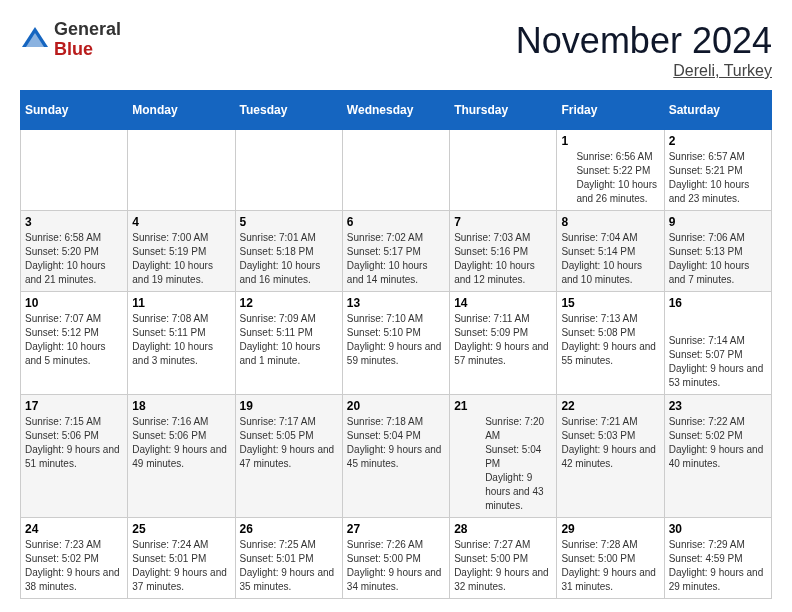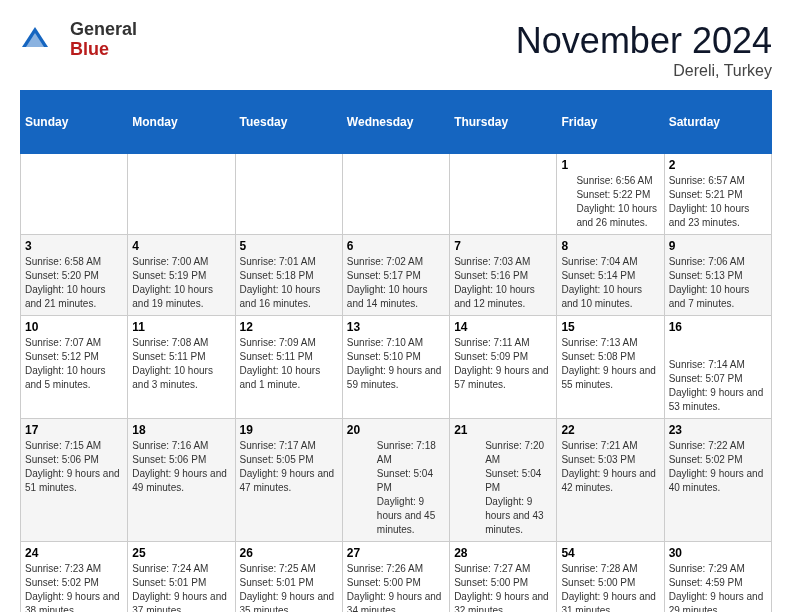--- a/index.html
+++ b/index.html
@@ -12,21 +12,21 @@
     }
     .header {
       display: flex;
       justify-content: space-between;
       align-items: flex-start;
       margin-bottom: 10px;
     }
     .logo {
       display: flex;
       align-items: center;
-      gap: 20px;
+      gap: 4px;
     }
     .logo-text {
       font-size: 18px;
       font-weight: bold;
       line-height: 1.1;
     }
     .logo-general { color: #333; }
     .logo-blue { color: #b91c1c; }
     .logo-icon {
       width: 30px;
@@ -34,30 +34,31 @@
     }
     .title-block { text-align: right; }
     .month-title {
       font-size: 36px;
       font-weight: normal;
       color: #0f172a;
     }
     .location {
       font-size: 16px;
       color: #444;
+      text-decoration: underline;
     }
     table {
       width: 100%;
       border-collapse: collapse;
       font-size: 11px;
     }
     thead tr th {
       background-color: #1565c0;
       color: #fff;
-      padding: 24px 4px;
+      padding: 12px 4px;
       text-align: left;
       font-size: 12px;
       font-weight: bold;
       border: 1px solid #1565c0;
     }
     tbody tr td {
       border: 1px solid #ccc;
       vertical-align: top;
       padding: 4px;
       height: 80px;
@@ -233,21 +234,21 @@
 Daylight: 9 hours and 49 minutes.</div>
         </td>
         <td>
           <div class="day-num">19</div>
           <div class="day-info" style="white-space: pre-line;">Sunrise: 7:17 AM
 Sunset: 5:05 PM
 Daylight: 9 hours and 47 minutes.</div>
         </td>
         <td>
           <div class="day-num">20</div>
-          <div class="day-info" style="white-space: pre-line; margin-left: 30px;">Sunrise: 7:18 AM
+          <div class="day-info" style="white-space: pre-line;">Sunrise: 7:18 AM
 Sunset: 5:04 PM
 Daylight: 9 hours and 45 minutes.</div>
         </td>
         <td>
           <div class="day-num">21</div>
           <div class="day-info" style="white-space: pre-line; margin-left: 31px;">Sunrise: 7:20 AM
 Sunset: 5:04 PM
 Daylight: 9 hours and 43 minutes.</div>
         </td>
         <td>
@@ -288,21 +289,21 @@
 Sunset: 5:00 PM
 Daylight: 9 hours and 34 minutes.</div>
         </td>
         <td>
           <div class="day-num">28</div>
           <div class="day-info" style="white-space: pre-line;">Sunrise: 7:27 AM
 Sunset: 5:00 PM
 Daylight: 9 hours and 32 minutes.</div>
         </td>
         <td>
-          <div class="day-num">54</div>
+          <div class="day-num">29</div>
           <div class="day-info" style="white-space: pre-line;">Sunrise: 7:28 AM
 Sunset: 5:00 PM
 Daylight: 9 hours and 31 minutes.</div>
         </td>
         <td>
           <div class="day-num">30</div>
           <div class="day-info" style="white-space: pre-line;">Sunrise: 7:29 AM
 Sunset: 4:59 PM
 Daylight: 9 hours and 29 minutes.</div>
         </td>

